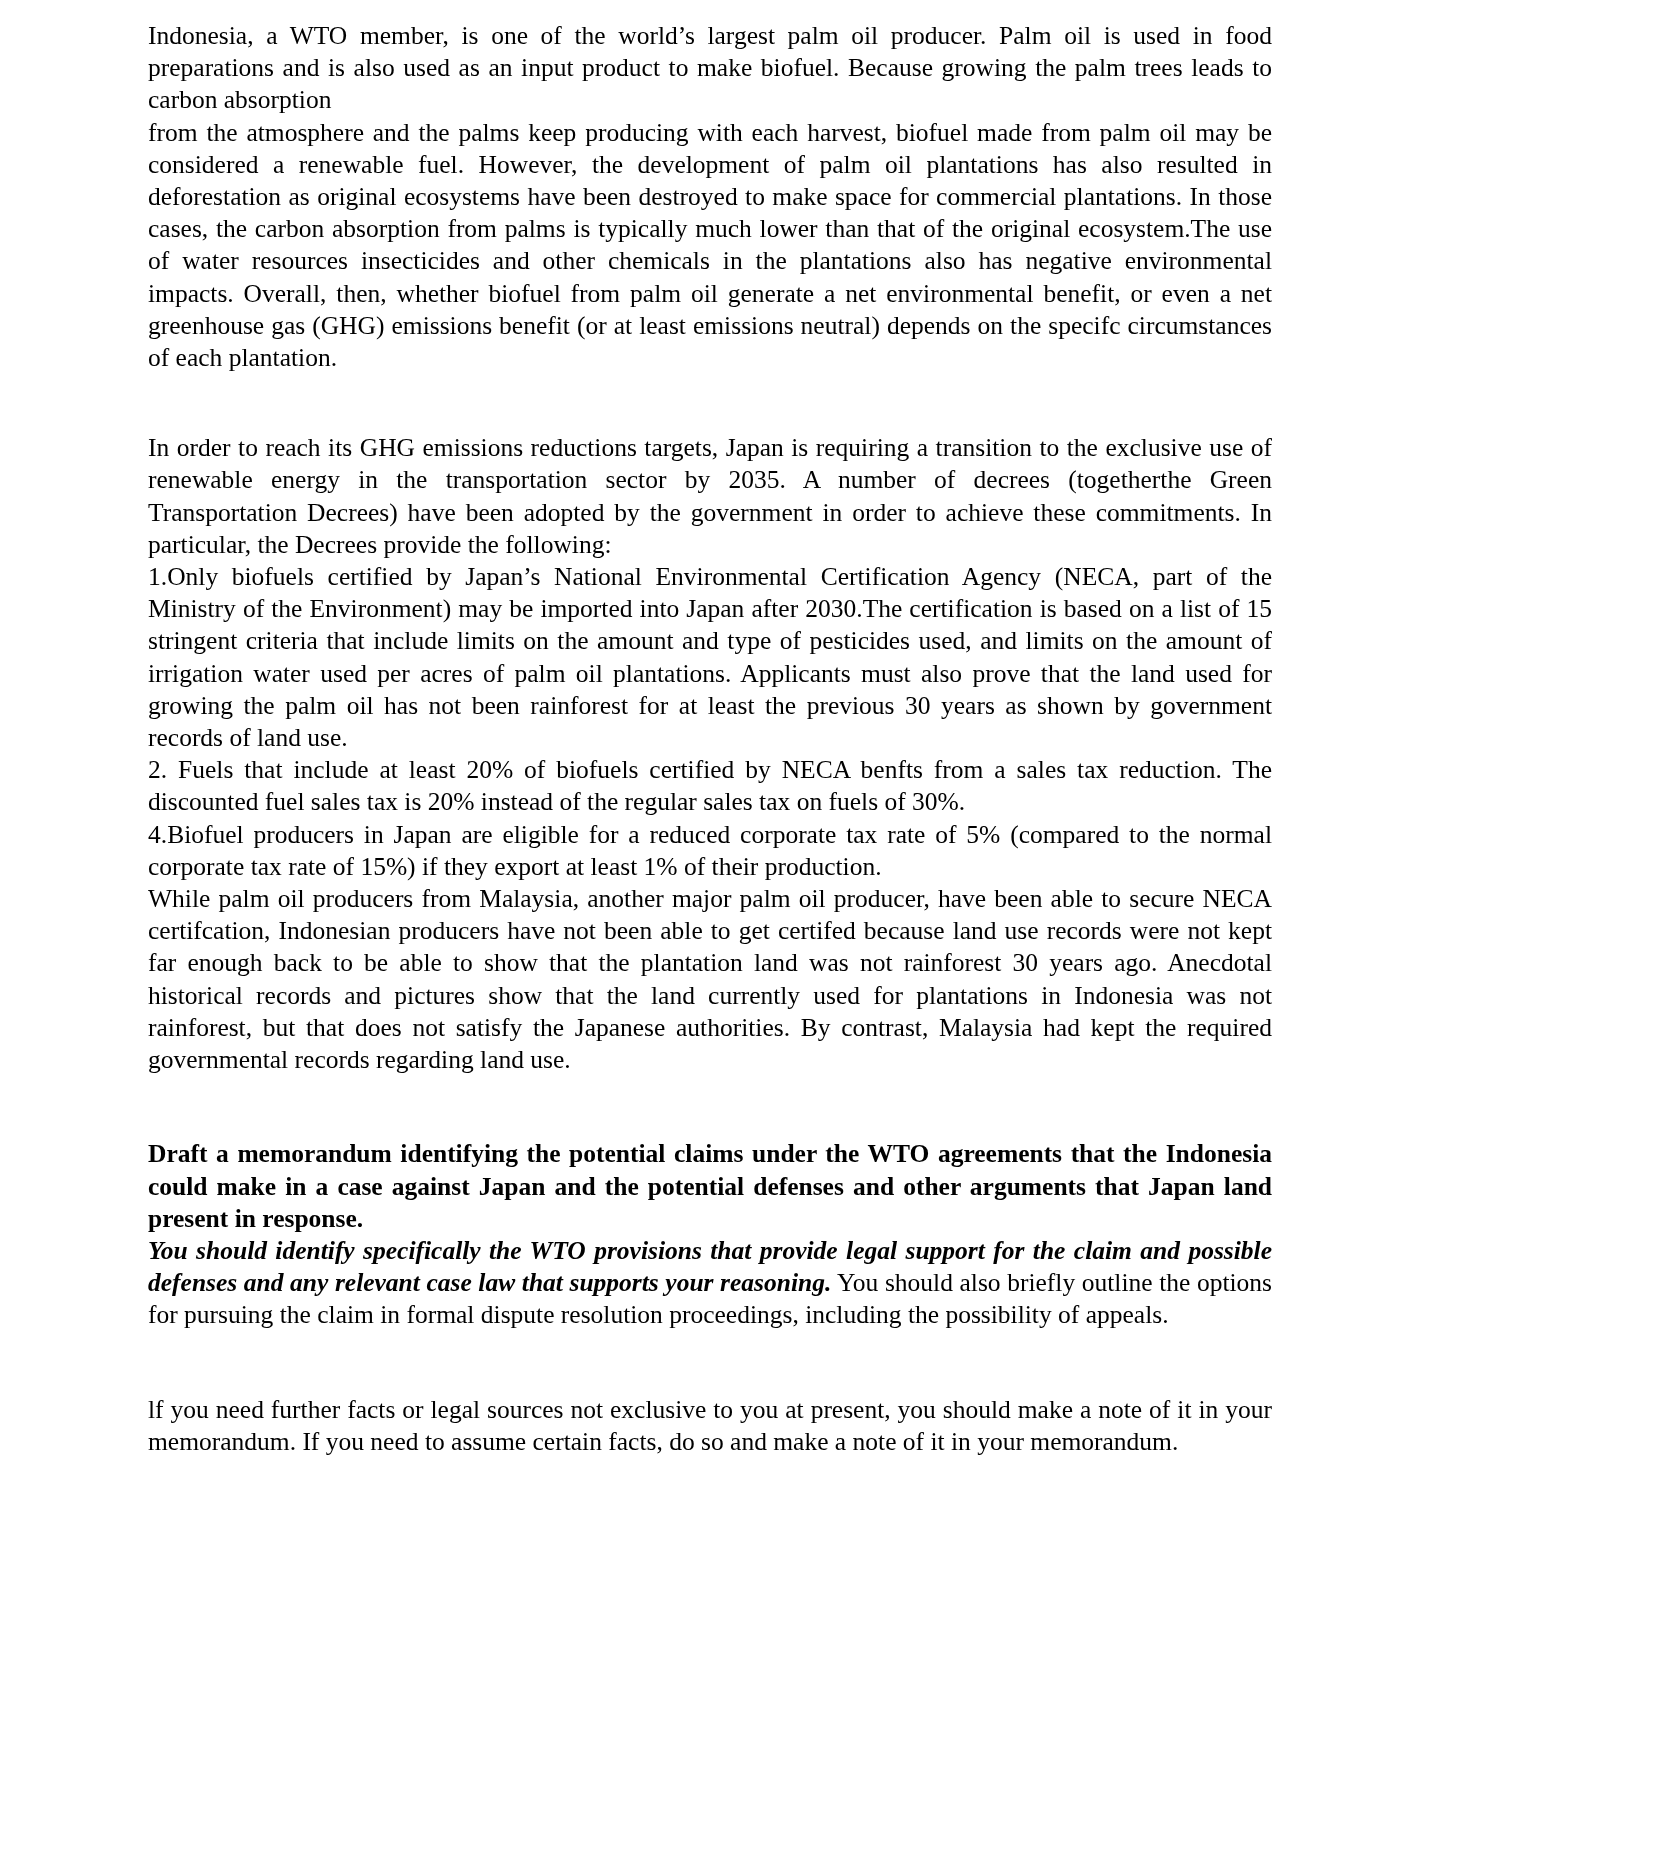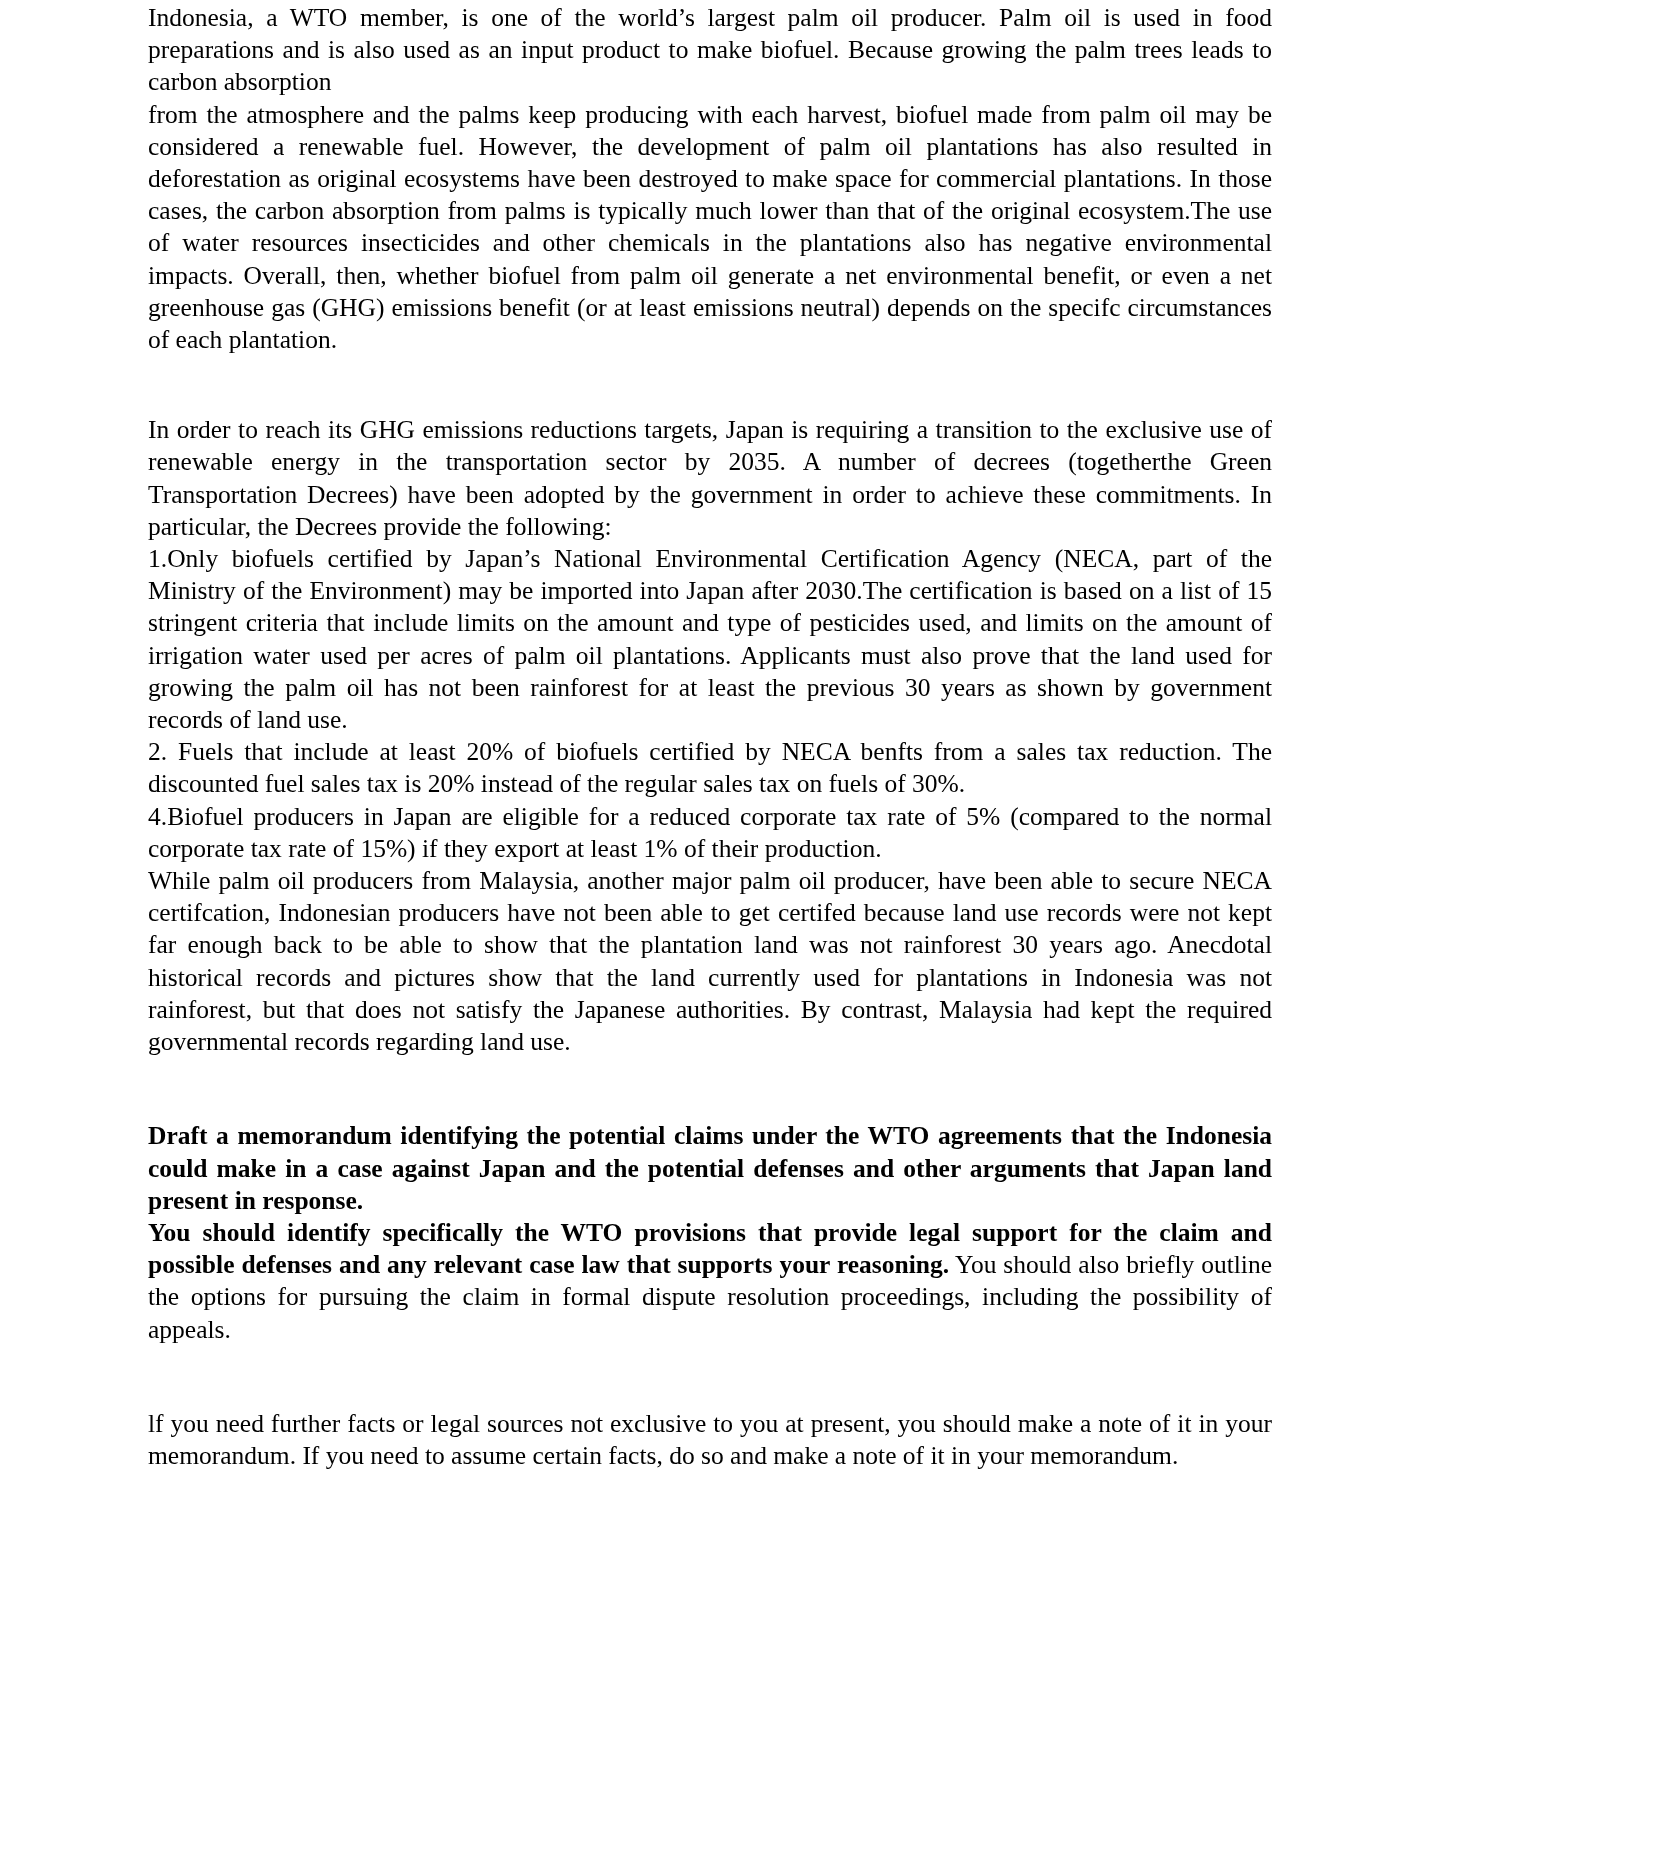--- a/index.html
+++ b/index.html
@@ -19,39 +19,39 @@
     position: relative;
     width: 1668px;
     height: 1868px;
     background: #ffffff;
     box-sizing: border-box;
     padding: 0;
   }
   .doc-body {
     position: absolute;
     left: 148px;
-    top: 2px;
+    top: 20px;
     width: 1124px;
   }
   p.para {
     margin: 0;
     padding: 0;
     font-size: 25.5px;
     line-height: 32.2px;
     text-align: justify;
     text-justify: inter-word;
     word-spacing: 0px;
     hyphens: none;
   }
   p.para.bold {
     font-weight: bold;
   }
   .spacer-md { height: 58px; }
   .spacer-lg { height: 62px; }
-  b.inline-bold { font-weight: bold; }
+  b.inline-bold { font-weight: bold; font-style: italic; }
 </style>
 </head>
 <body>
 
 <div id="page">
   <div class="doc-body">
 
     <p class="para">Indonesia, a WTO member, is one of the world’s largest palm oil producer. Palm oil is used in food preparations and is also used as an input product to make biofuel. Because growing the palm trees leads to carbon absorption</p>
 
     <p class="para">from the atmosphere and the palms keep producing with each harvest, biofuel made from palm oil may be considered a renewable fuel. However, the development of palm oil plantations has also resulted in deforestation as original ecosystems have been destroyed to make space for commercial plantations. In those cases, the carbon absorption from palms is typically much lower than that of the original ecosystem.The use of water resources insecticides and other chemicals in the plantations also has negative environmental impacts. Overall, then, whether biofuel from palm oil generate a net environmental benefit, or even a net greenhouse gas (GHG) emissions benefit (or at least emissions neutral) depends on the specifc circumstances of each plantation.</p>

